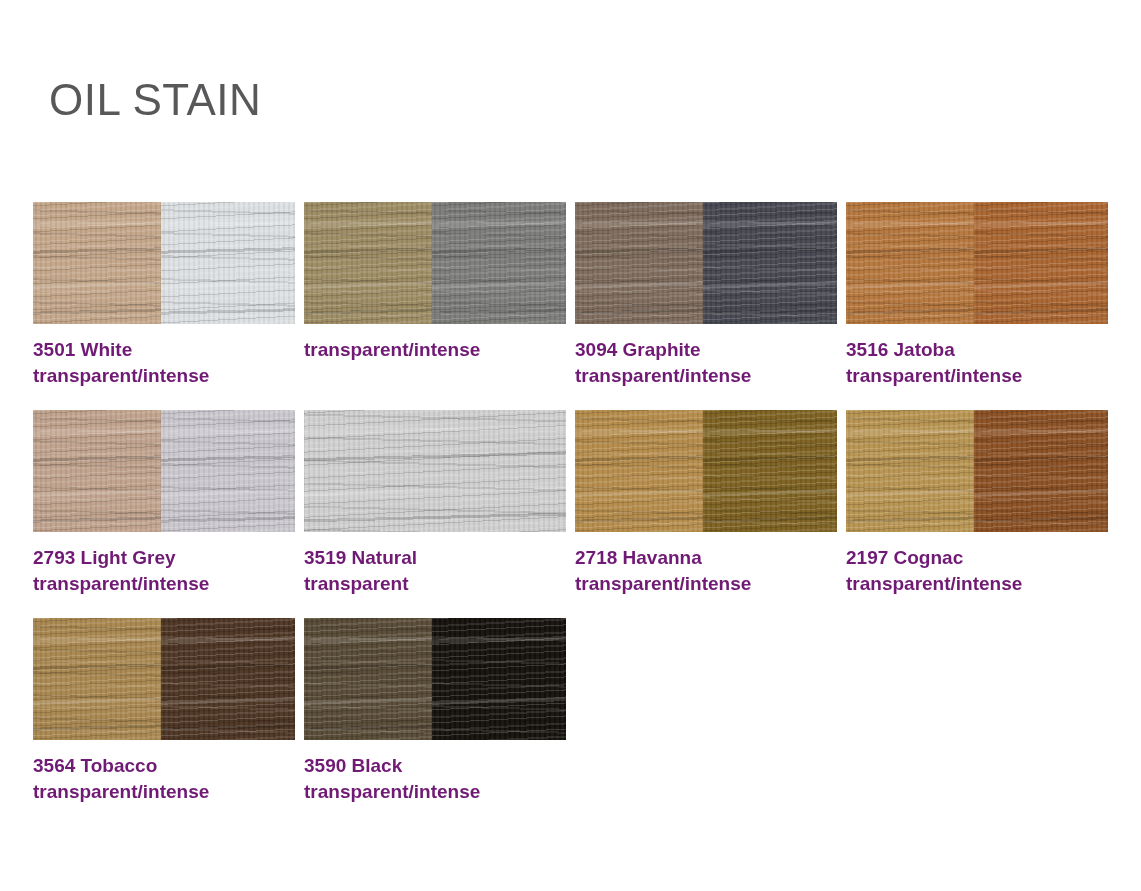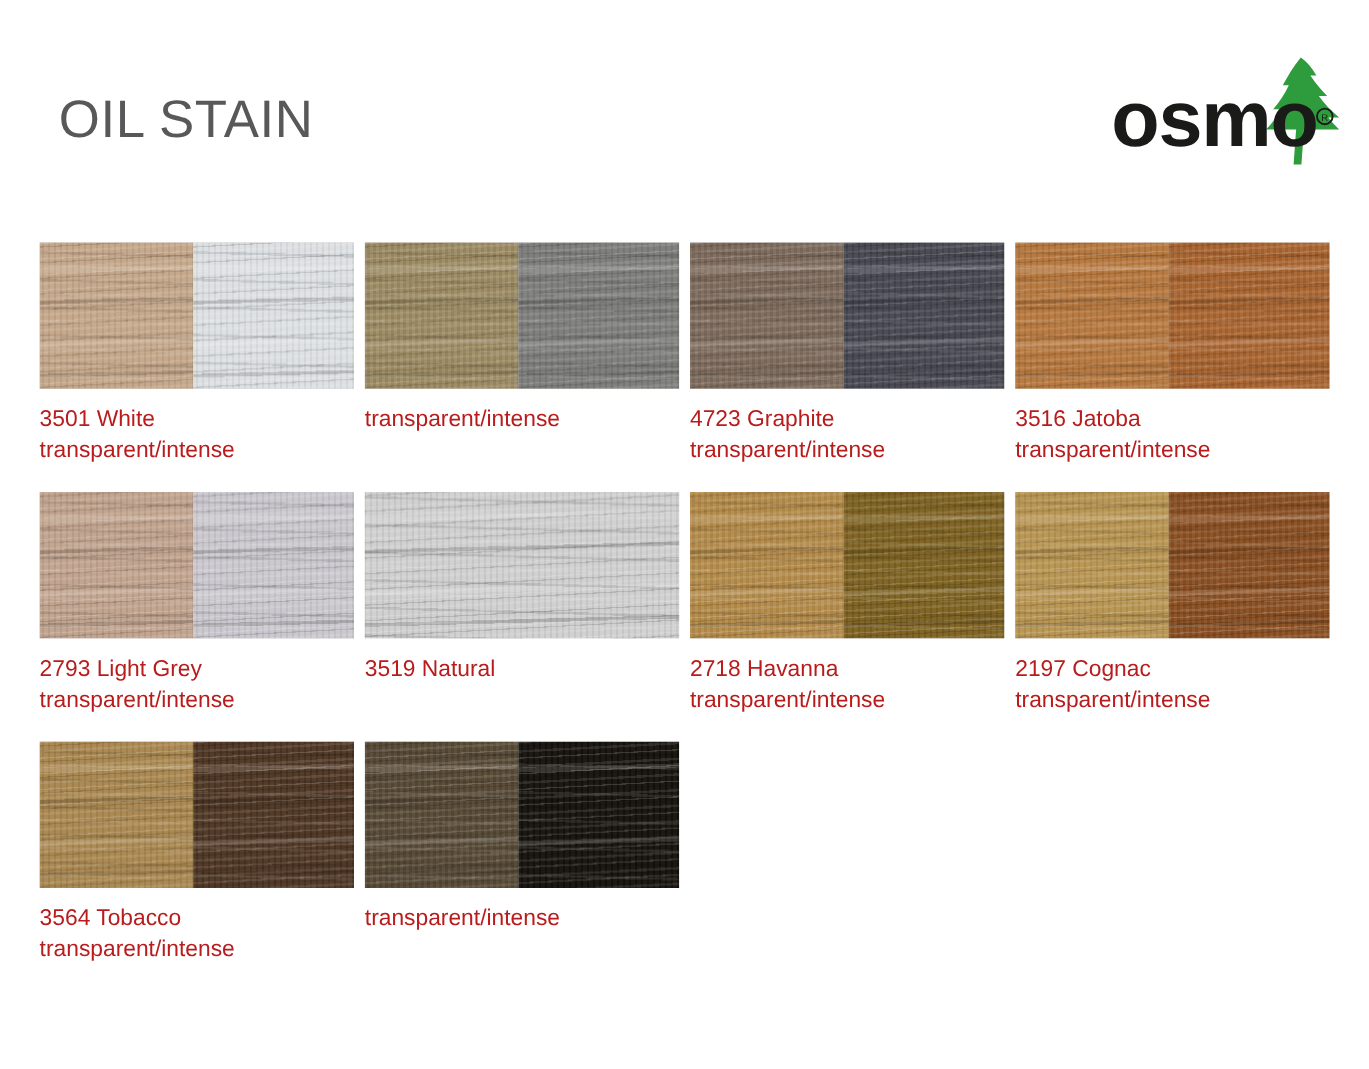--- a/index.html
+++ b/index.html
@@ -124,189 +124,161 @@
         rgba(0,0,0,0.05) 0px,
         rgba(0,0,0,0.05) 2px,
         rgba(255,255,255,0.04) 2px,
         rgba(255,255,255,0.04) 5px
       );
     pointer-events: none;
   }
 
   .caption {
     margin-top: 13px;
-    color: #b91c1c;
+    color: #701a75;
     font-size: 19px;
     line-height: 26px;
-    font-weight: 400;
+    font-weight: 700;
   }
   .caption .name,
   .caption .sub { display: block; white-space: nowrap; }
 </style>
 </head>
 <body>
 
 <div class="header">
   <div class="page-title">OIL STAIN</div>
 
-  <div class="logo">
-    <svg viewBox="0 0 200 100" xmlns="http://www.w3.org/2000/svg">
-
-      <g>
-        <path d="M160 8
-                 C 166 12, 170 18, 173 23
-                 L 168 23
-                 C 172 29, 177 35, 182 40
-                 L 175 40
-                 C 180 47, 186 53, 192 58
-                 L 183 58
-                 C 186 62, 189 65, 192 68
-                 L 131 68
-                 C 136 63, 140 57, 143 51
-                 L 137 51
-                 C 142 45, 147 38, 150 31
-                 L 145 31
-                 C 149 24, 154 15, 160 8 Z" fill="#2e9b3c"></path>
-        <path d="M156.5 62 L163 62 L160.5 97 L154 97 Z" fill="#2e9b3c"></path>
-      </g>
-
-      <text x="2" y="82" font-family="Liberation Sans, sans-serif" font-size="66" font-weight="bold" fill="#1a1a18" letter-spacing="-1">osmo</text>
-
-      <g>
-        <circle cx="180" cy="57" r="6.5" fill="none" stroke="#1a1a18" stroke-width="1.6"></circle>
-        <text x="180" y="60.5" font-family="Liberation Sans, sans-serif" font-size="8" fill="#1a1a18" text-anchor="middle">R</text>
-      </g>
-    </svg>
+</div>
+
+<div class="grid">
+
+  <div class="row">
+    <div class="cell">
+      <div class="swatch">
+        <div class="half left" style="background: rgb(196, 166, 137);">
+            <div class="grain"></div>
+          </div>
+        <div class="half right" style="background: rgb(221, 224, 226);">
+            <div class="grain"></div>
+          </div>
+      </div>
+      <div class="caption">
+        <span class="name">3501 White</span>
+        <span class="sub">transparent/intense</span>
+      </div>
+    </div>
+
+    <div class="cell">
+      <div class="swatch">
+        <div class="half left" style="background: rgb(156, 139, 98);">
+            <div class="grain"></div>
+          </div>
+        <div class="half right" style="background: rgb(123, 123, 121);">
+            <div class="grain"></div>
+          </div>
+      </div>
+      <div class="caption">
+        <span class="sub">transparent/intense</span>
+      </div>
+    </div>
+
+    <div class="cell">
+      <div class="swatch">
+        <div class="half left" style="background: rgb(125, 106, 92);">
+            <div class="grain"></div>
+          </div>
+        <div class="half right" style="background: rgb(69, 70, 79);">
+            <div class="grain"></div>
+          </div>
+      </div>
+      <div class="caption">
+        <span class="name">3094 Graphite</span>
+        <span class="sub">transparent/intense</span>
+      </div>
+    </div>
+
+    <div class="cell">
+      <div class="swatch">
+        <div class="half left" style="background: rgb(181, 118, 60);">
+            <div class="grain"></div>
+          </div>
+        <div class="half right" style="background: rgb(169, 100, 47);">
+            <div class="grain"></div>
+          </div>
+      </div>
+      <div class="caption">
+        <span class="name">3516 Jatoba</span>
+        <span class="sub">transparent/intense</span>
+      </div>
+    </div>
   </div>
-</div>
-
-<div class="grid">
 
   <div class="row">
     <div class="cell">
       <div class="swatch">
-        <div class="half left" style="background: rgb(196, 166, 137);">
-            <div class="grain"></div>
-          </div>
-        <div class="half right" style="background: rgb(221, 224, 226);">
-            <div class="grain"></div>
-          </div>
-      </div>
-      <div class="caption">
-        <span class="name">3501 White</span>
-        <span class="sub">transparent/intense</span>
-      </div>
-    </div>
-
-    <div class="cell">
-      <div class="swatch">
-        <div class="half left" style="background: rgb(156, 139, 98);">
-            <div class="grain"></div>
-          </div>
-        <div class="half right" style="background: rgb(123, 123, 121);">
-            <div class="grain"></div>
-          </div>
-      </div>
-      <div class="caption">
-        <span class="sub">transparent/intense</span>
-      </div>
-    </div>
-
-    <div class="cell">
-      <div class="swatch">
-        <div class="half left" style="background: rgb(125, 106, 92);">
-            <div class="grain"></div>
-          </div>
-        <div class="half right" style="background: rgb(69, 70, 79);">
-            <div class="grain"></div>
-          </div>
-      </div>
-      <div class="caption">
-        <span class="name">4723 Graphite</span>
-        <span class="sub">transparent/intense</span>
-      </div>
-    </div>
-
-    <div class="cell">
-      <div class="swatch">
-        <div class="half left" style="background: rgb(181, 118, 60);">
-            <div class="grain"></div>
-          </div>
-        <div class="half right" style="background: rgb(169, 100, 47);">
-            <div class="grain"></div>
-          </div>
-      </div>
-      <div class="caption">
-        <span class="name">3516 Jatoba</span>
+        <div class="half left" style="background: rgb(192, 162, 140);">
+            <div class="grain"></div>
+          </div>
+        <div class="half right" style="background: rgb(201, 199, 205);">
+            <div class="grain"></div>
+          </div>
+      </div>
+      <div class="caption">
+        <span class="name">2793 Light Grey</span>
+        <span class="sub">transparent/intense</span>
+      </div>
+    </div>
+
+    <div class="cell">
+      <div class="swatch">
+        <div class="half full">
+            <div class="grain"></div>
+          </div>
+      </div>
+      <div class="caption">
+        <span class="name">3519 Natural</span>
+        <span class="sub">transparent</span>
+      </div>
+    </div>
+
+    <div class="cell">
+      <div class="swatch">
+        <div class="half left" style="background: rgb(180, 139, 74);">
+            <div class="grain"></div>
+          </div>
+        <div class="half right" style="background: rgb(124, 96, 32);">
+            <div class="grain"></div>
+          </div>
+      </div>
+      <div class="caption">
+        <span class="name">2718 Havanna</span>
+        <span class="sub">transparent/intense</span>
+      </div>
+    </div>
+
+    <div class="cell">
+      <div class="swatch">
+        <div class="half left" style="background: rgb(183, 147, 80);">
+            <div class="grain"></div>
+          </div>
+        <div class="half right" style="background: rgb(138, 79, 34);">
+            <div class="grain"></div>
+          </div>
+      </div>
+      <div class="caption">
+        <span class="name">2197 Cognac</span>
         <span class="sub">transparent/intense</span>
       </div>
     </div>
   </div>
 
   <div class="row">
     <div class="cell">
       <div class="swatch">
-        <div class="half left" style="background: rgb(192, 162, 140);">
-            <div class="grain"></div>
-          </div>
-        <div class="half right" style="background: rgb(201, 199, 205);">
-            <div class="grain"></div>
-          </div>
-      </div>
-      <div class="caption">
-        <span class="name">2793 Light Grey</span>
-        <span class="sub">transparent/intense</span>
-      </div>
-    </div>
-
-    <div class="cell">
-      <div class="swatch">
-        <div class="half full">
-            <div class="grain"></div>
-          </div>
-      </div>
-      <div class="caption">
-        <span class="name">3519 Natural</span>
-      </div>
-    </div>
-
-    <div class="cell">
-      <div class="swatch">
-        <div class="half left" style="background: rgb(180, 139, 74);">
-            <div class="grain"></div>
-          </div>
-        <div class="half right" style="background: rgb(124, 96, 32);">
-            <div class="grain"></div>
-          </div>
-      </div>
-      <div class="caption">
-        <span class="name">2718 Havanna</span>
-        <span class="sub">transparent/intense</span>
-      </div>
-    </div>
-
-    <div class="cell">
-      <div class="swatch">
-        <div class="half left" style="background: rgb(183, 147, 80);">
-            <div class="grain"></div>
-          </div>
-        <div class="half right" style="background: rgb(138, 79, 34);">
-            <div class="grain"></div>
-          </div>
-      </div>
-      <div class="caption">
-        <span class="name">2197 Cognac</span>
-        <span class="sub">transparent/intense</span>
-      </div>
-    </div>
-  </div>
-
-  <div class="row">
-    <div class="cell">
-      <div class="swatch">
         <div class="half left" style="background: rgb(168, 134, 78);">
             <div class="grain"></div>
           </div>
         <div class="half right" style="background: rgb(76, 52, 34);">
             <div class="grain"></div>
           </div>
       </div>
       <div class="caption">
         <span class="name">3564 Tobacco</span>
         <span class="sub">transparent/intense</span>
@@ -316,20 +288,21 @@
     <div class="cell">
       <div class="swatch">
         <div class="half left" style="background: rgb(86, 73, 53);">
             <div class="grain"></div>
           </div>
         <div class="half right" style="background: rgb(20, 17, 12);">
             <div class="grain"></div>
           </div>
       </div>
       <div class="caption">
+        <span class="name">3590 Black</span>
         <span class="sub">transparent/intense</span>
       </div>
     </div>
 
     <div class="cell"></div>
     <div class="cell"></div>
   </div>
 
 </div>
 

